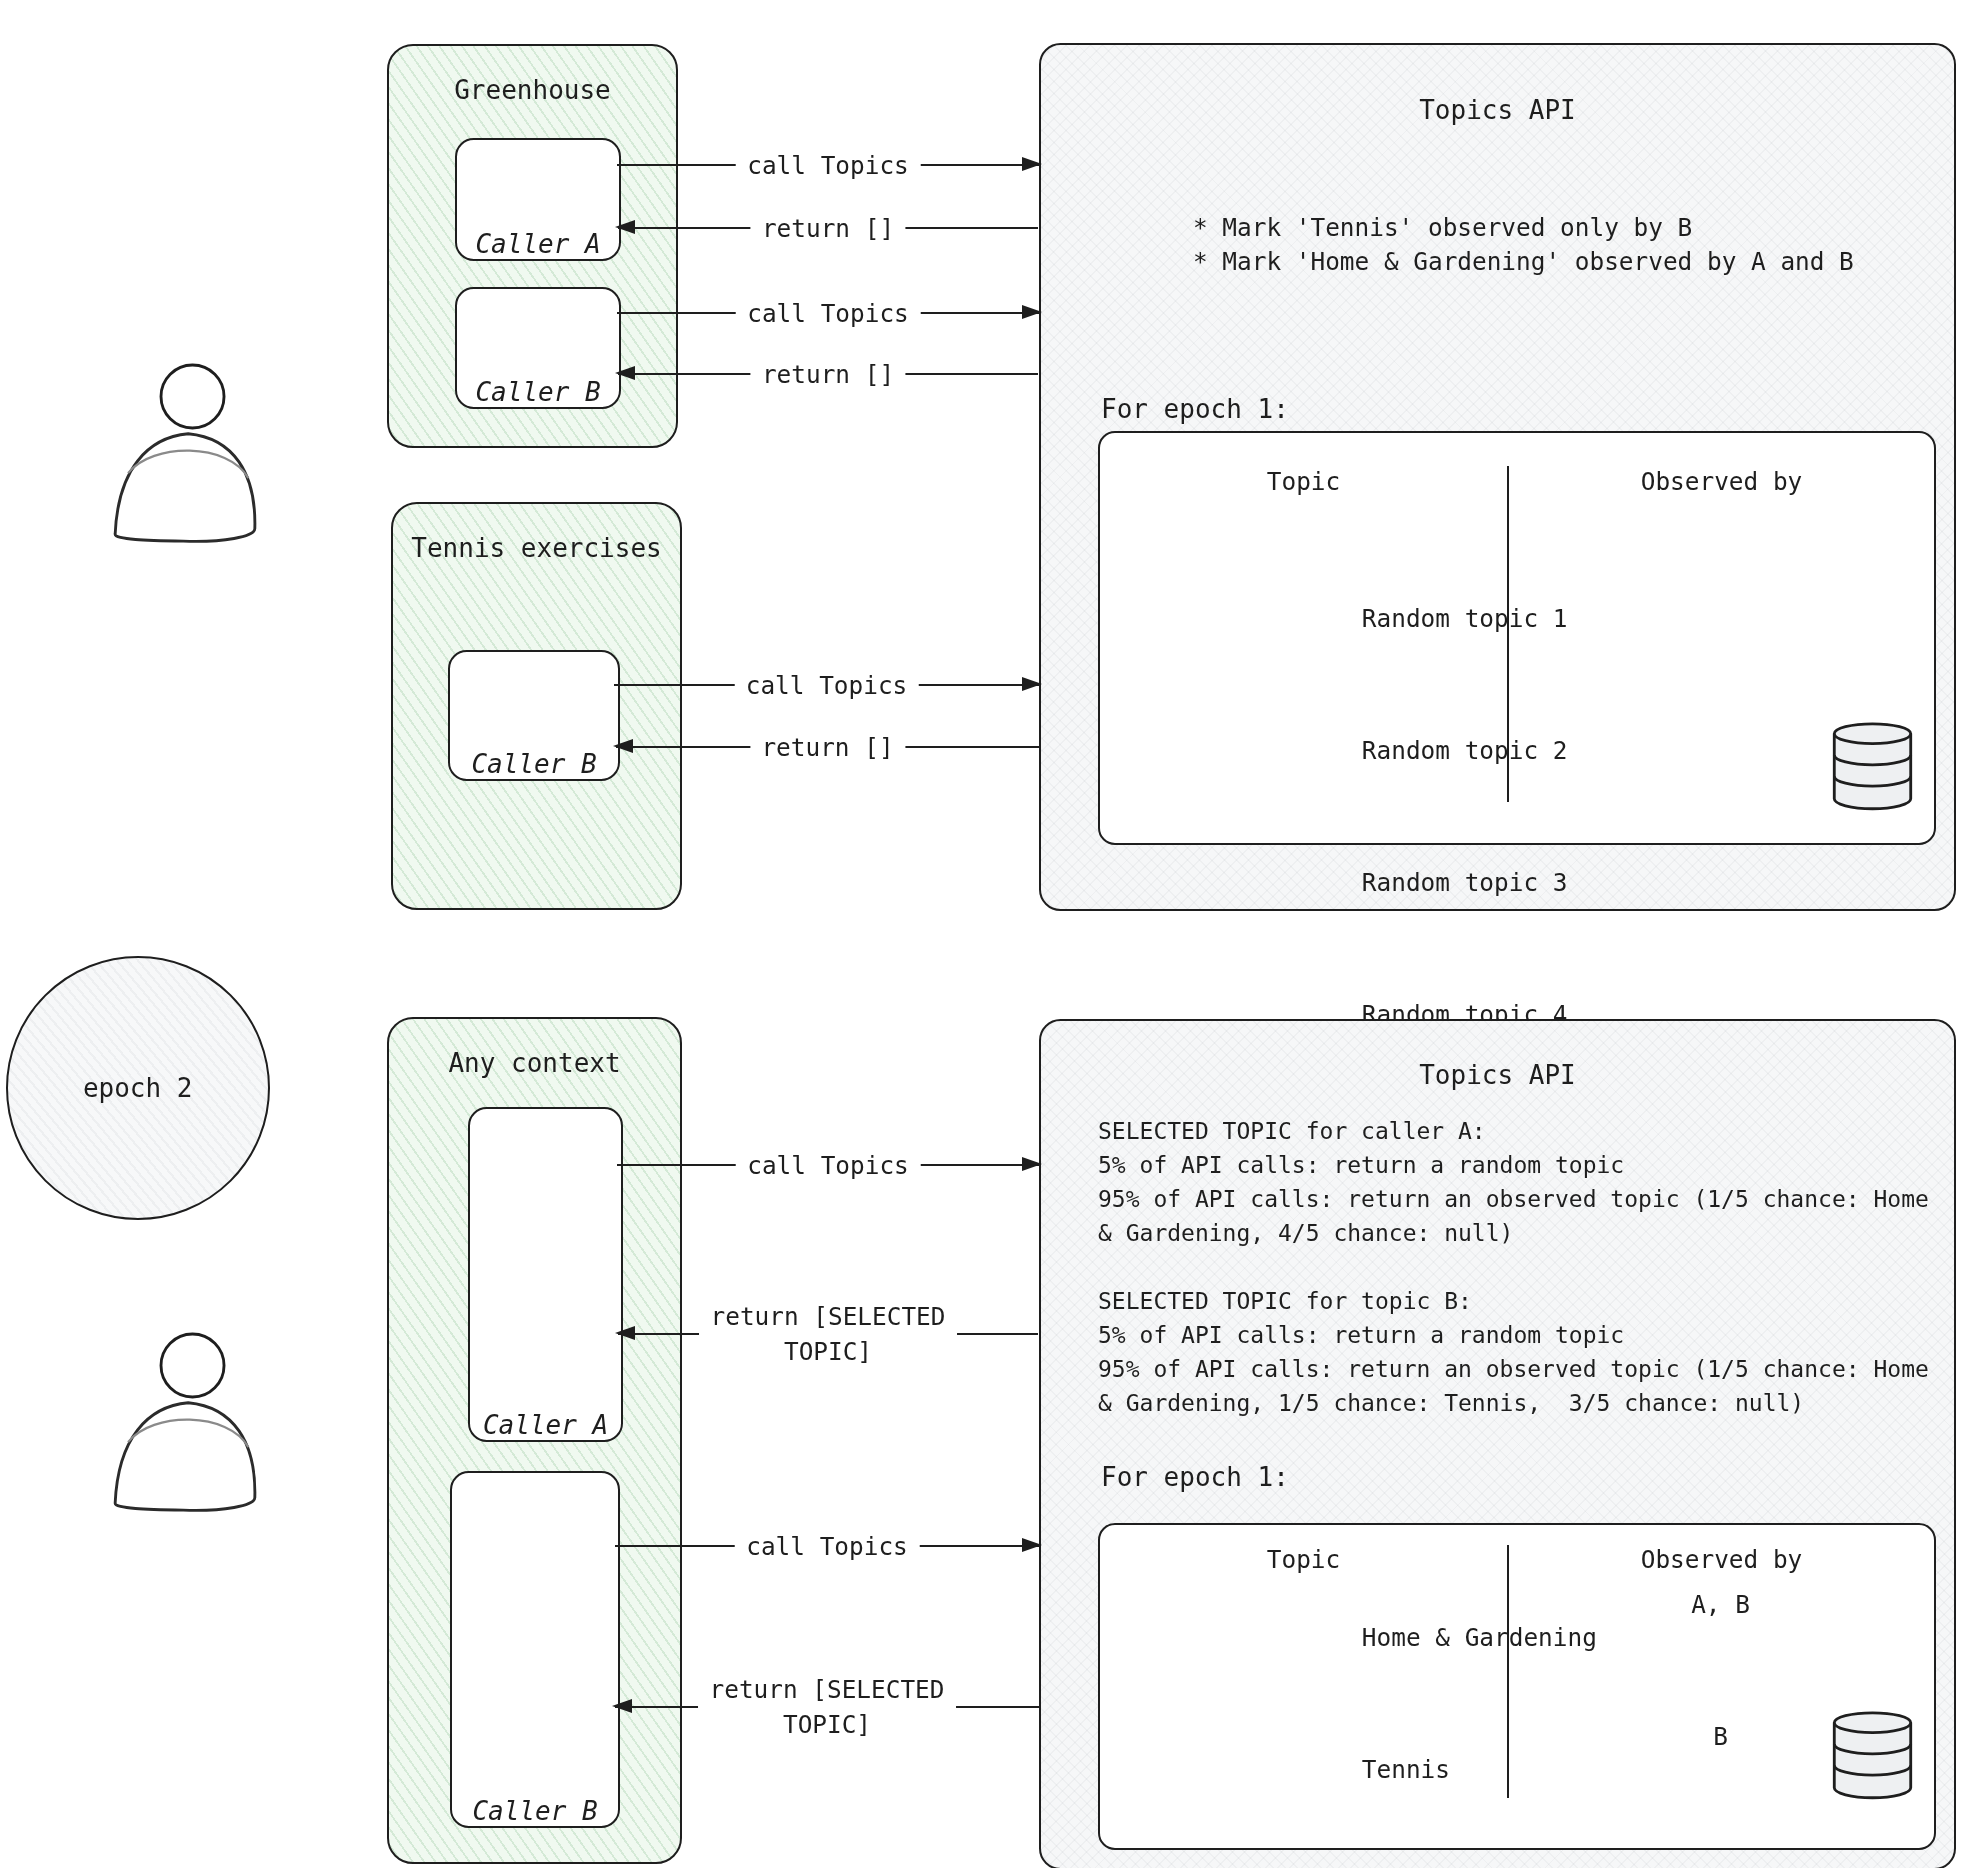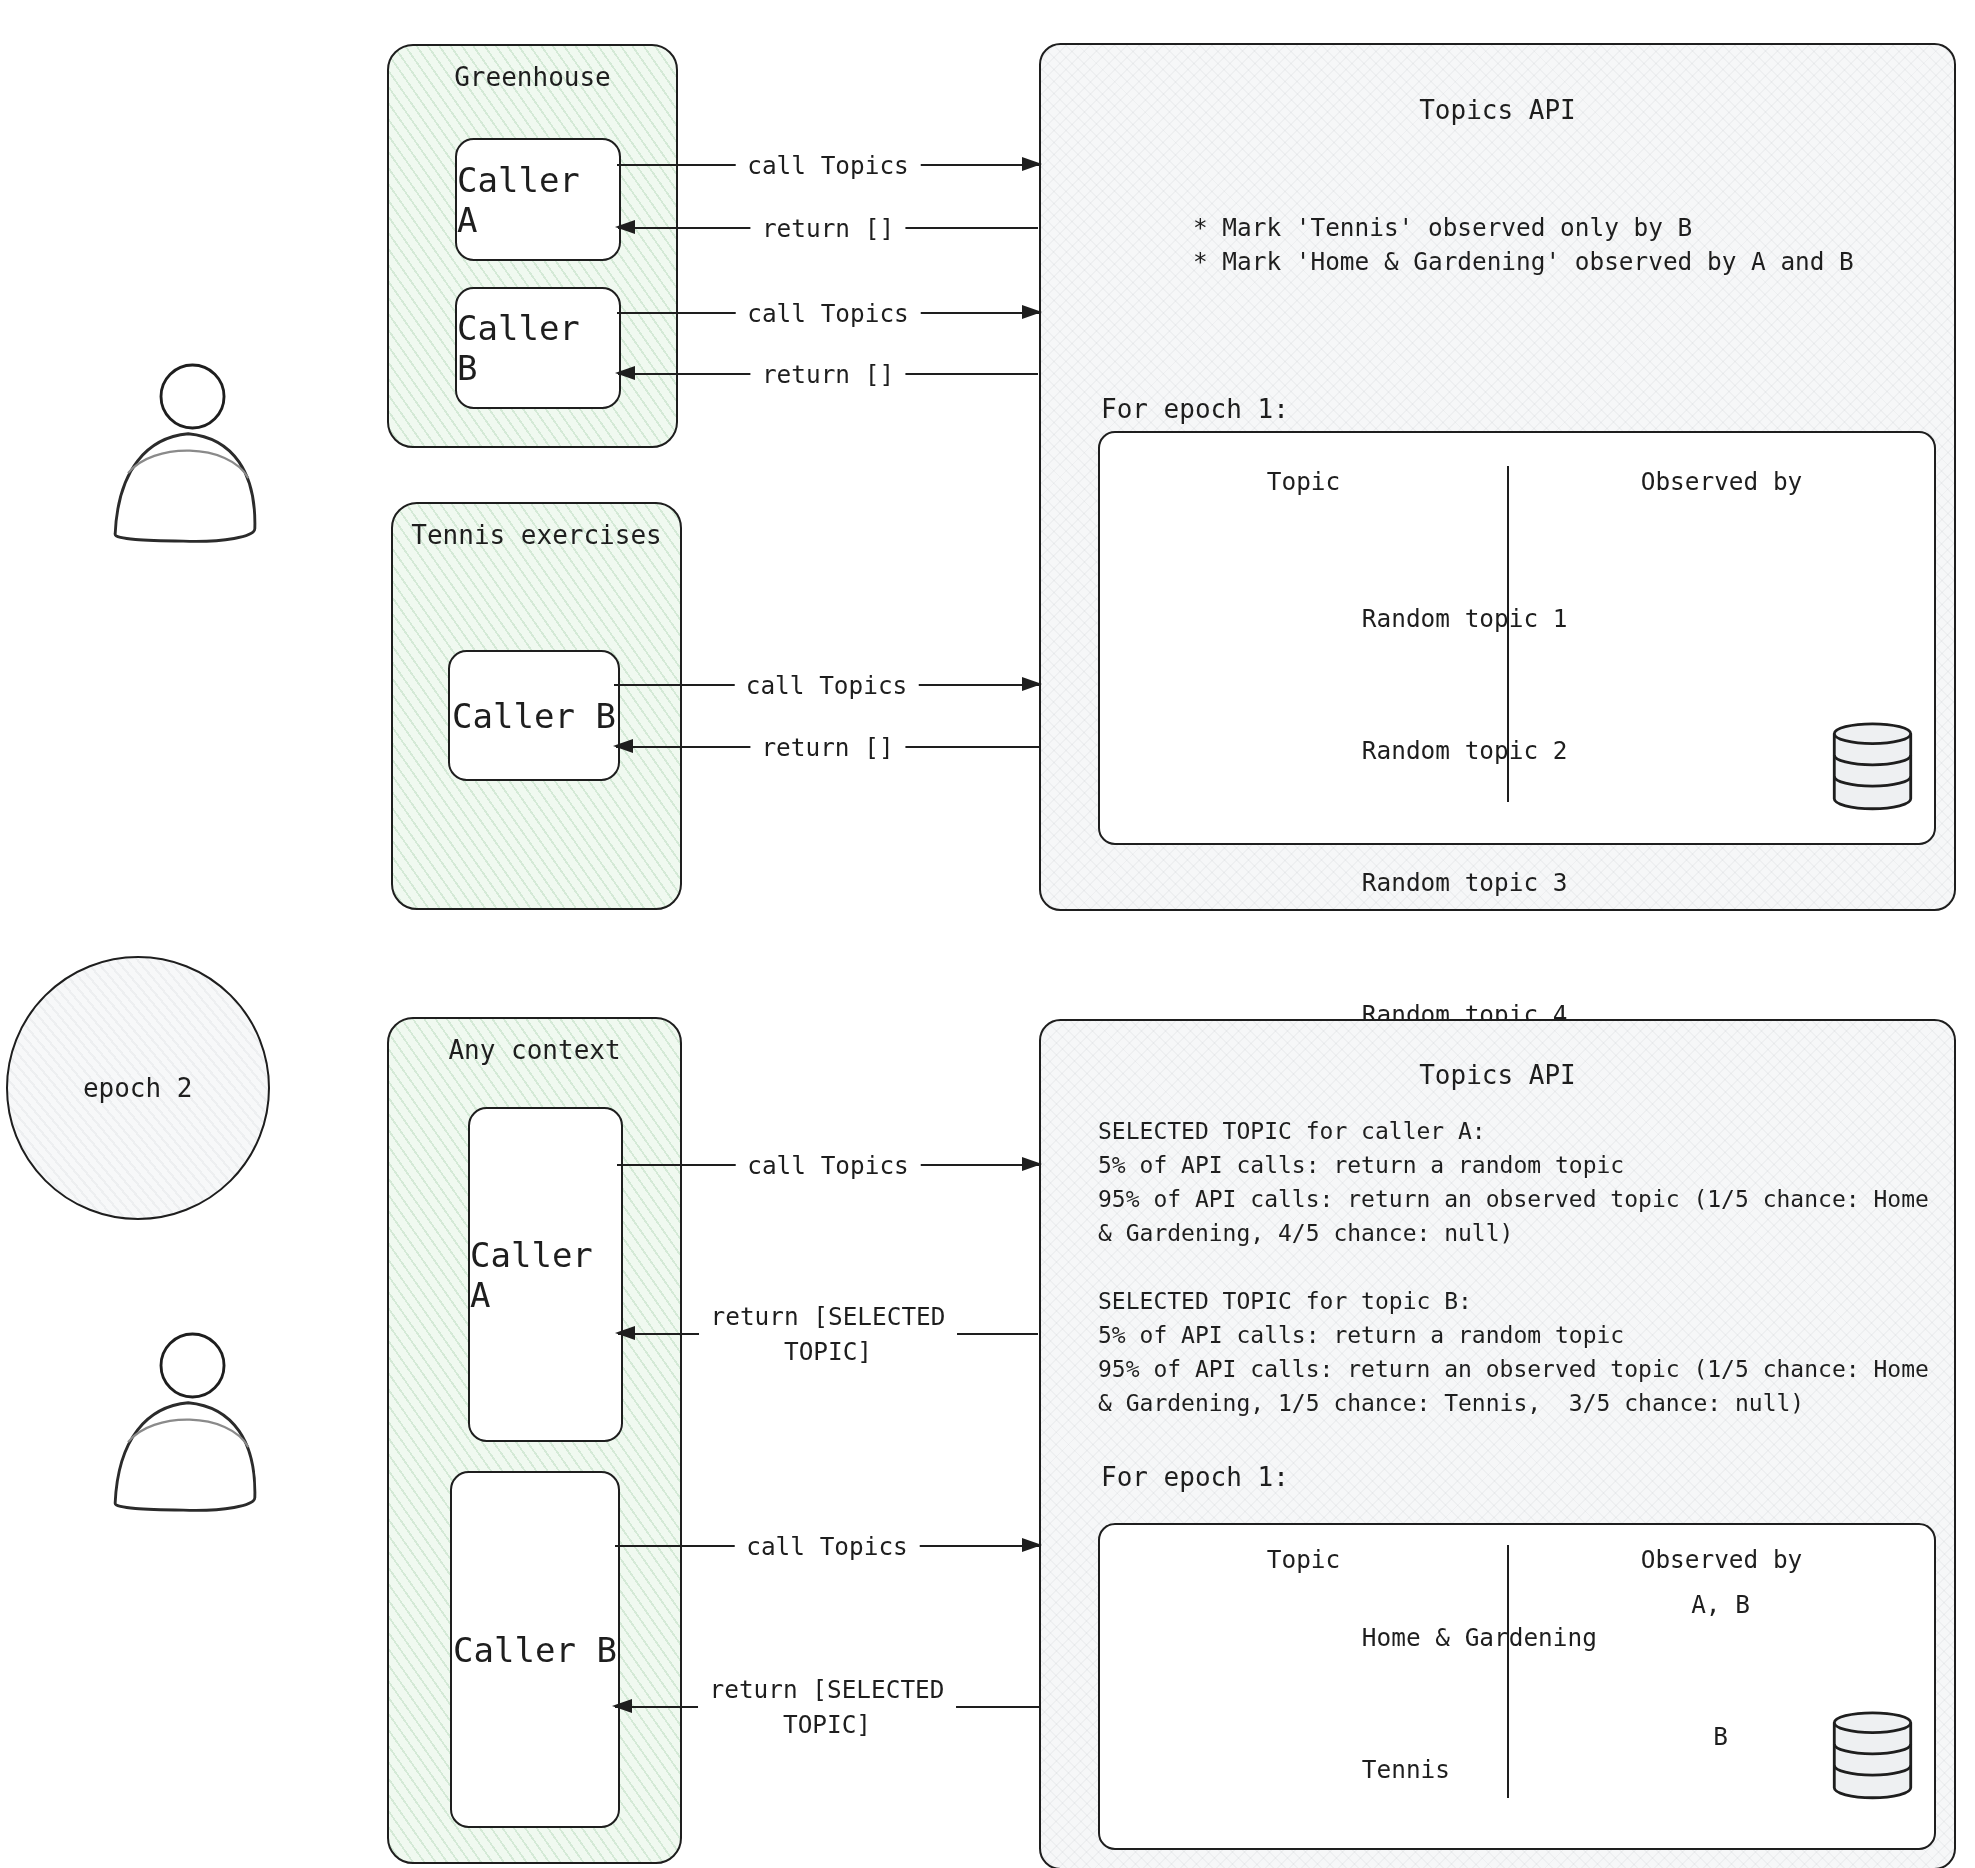--- a/index.html
+++ b/index.html
@@ -18,24 +18,24 @@
   .panel.green {
     background-color:#f0f9f0;
     background-image:repeating-linear-gradient(55deg, rgba(100,170,110,0.20) 0 1.8px, transparent 1.8px 9.3px);
   }
   .panel.gray {
     background-color:#f6f7f8;
     background-image:
       repeating-linear-gradient(45deg, rgba(90,100,110,0.05) 0 1.4px, transparent 1.4px 8.6px),
       repeating-linear-gradient(135deg, rgba(90,100,110,0.05) 0 1.4px, transparent 1.4px 8.6px);
   }
-  .panel-title { position:absolute; top:16px; left:0; right:0; text-align:center; font-size:26px; }
+  .panel-title { position:absolute; top:29px; left:0; right:0; text-align:center; font-size:26px; }
   .caller-box {
     position:absolute; background:#ffffff; border:2.2px solid #1e1e1e; border-radius:18.7px;
-    display:flex; align-items:center; justify-content:center; font-size:34px;
+    display:flex; align-items:flex-end; justify-content:center; font-size:26px;font-style:italic;
   }
   .api-notes { position:absolute; font-size:24.4px; line-height:34px; }
   .api-note { white-space:pre; }
   .epoch-label { position:absolute; font-size:26px; white-space:pre; }
   .table-box { position:absolute; background:#ffffff; border:2.2px solid #1e1e1e; border-radius:17px; }
   .col-divider { position:absolute; width:2.2px; background:#1e1e1e; }
   .table-header { position:absolute; font-size:24.4px; text-align:center; }
   .table-rows { position:absolute; font-size:24.4px; line-height:33px; }
   .trow { position:relative; white-space:pre; min-height:33px; }
   .topic-cell { display:inline-block; }

